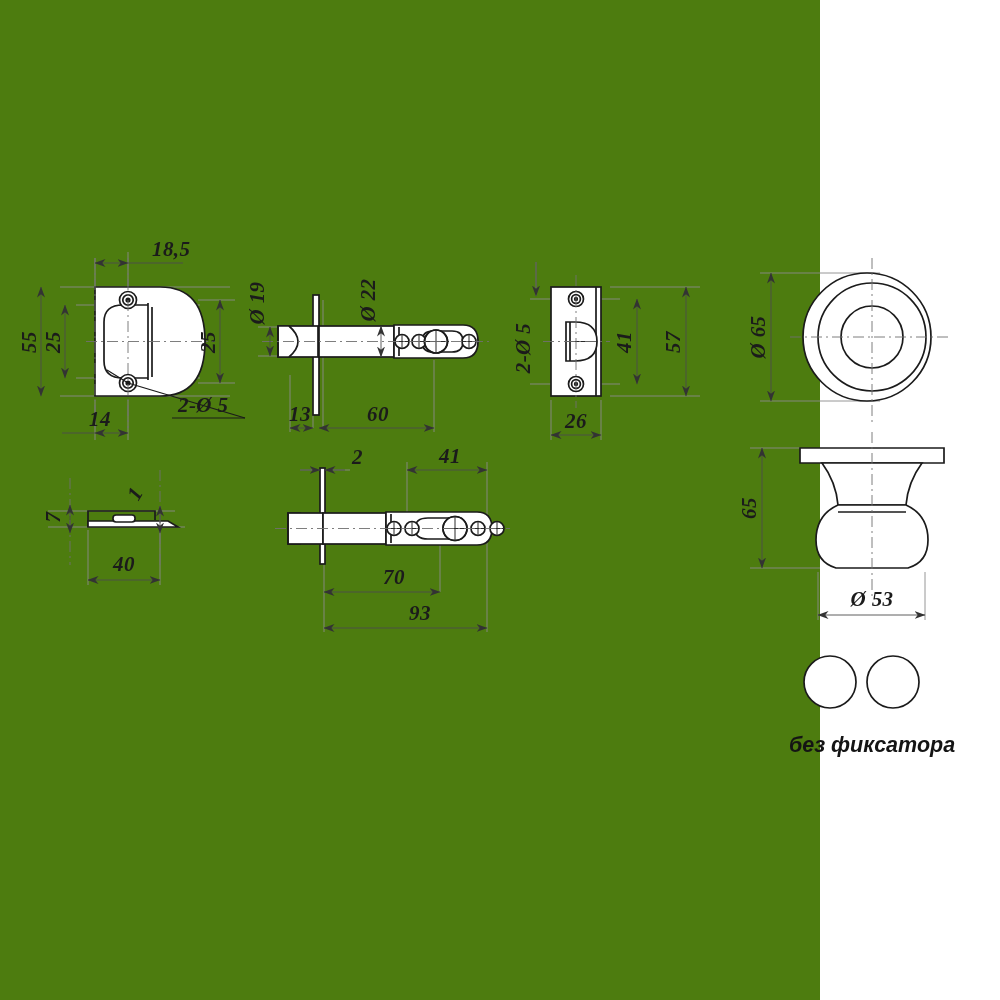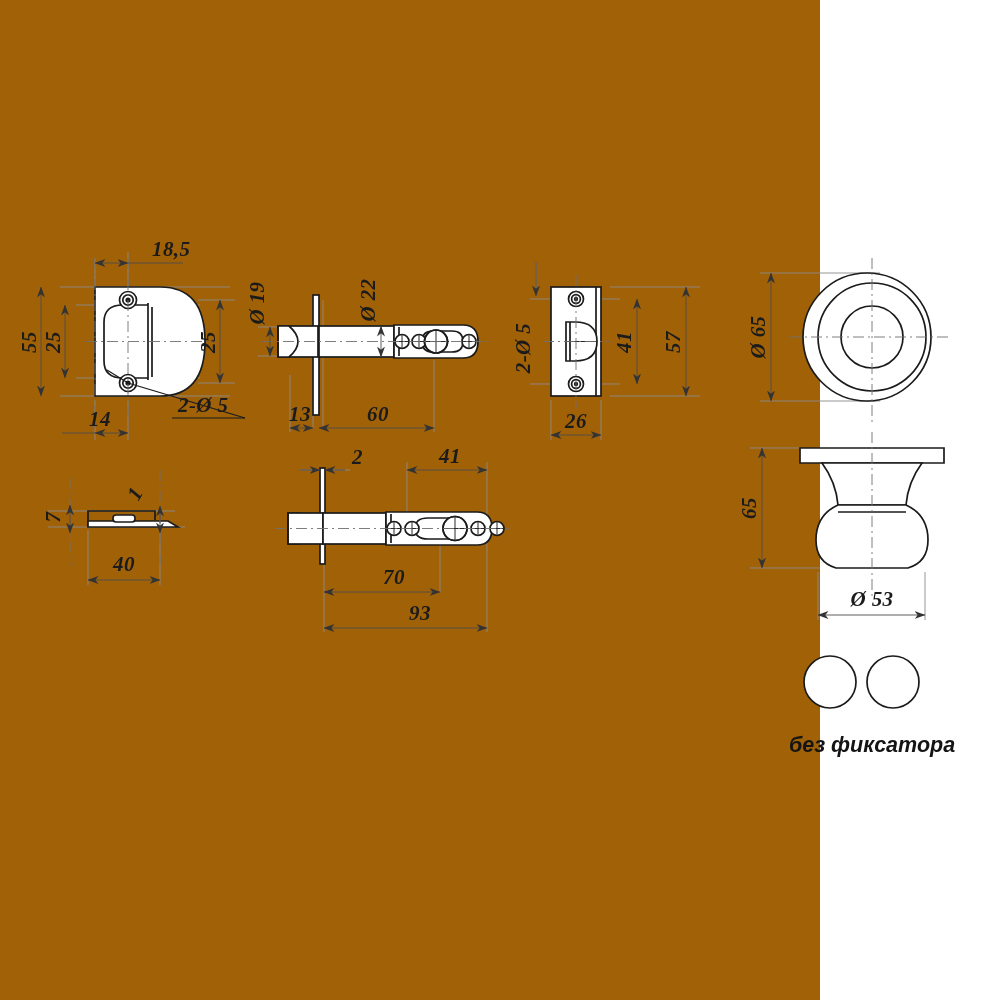--- a/index.html
+++ b/index.html
@@ -10,21 +10,21 @@
   body {
     width: 1000px;
     height: 1000px;
     font-family: "Liberation Sans", sans-serif;
     overflow: hidden;
   }
   #sheet {
     position: relative;
     width: 820px;
     height: 1000px;
-    background: #a16207;
+    background: #4d7c0f;
   }
   svg#drawing {
     position: absolute;
     left: 0;
     top: 0;
     width: 1000px;
     height: 1000px;
     display: block;
   }
   

